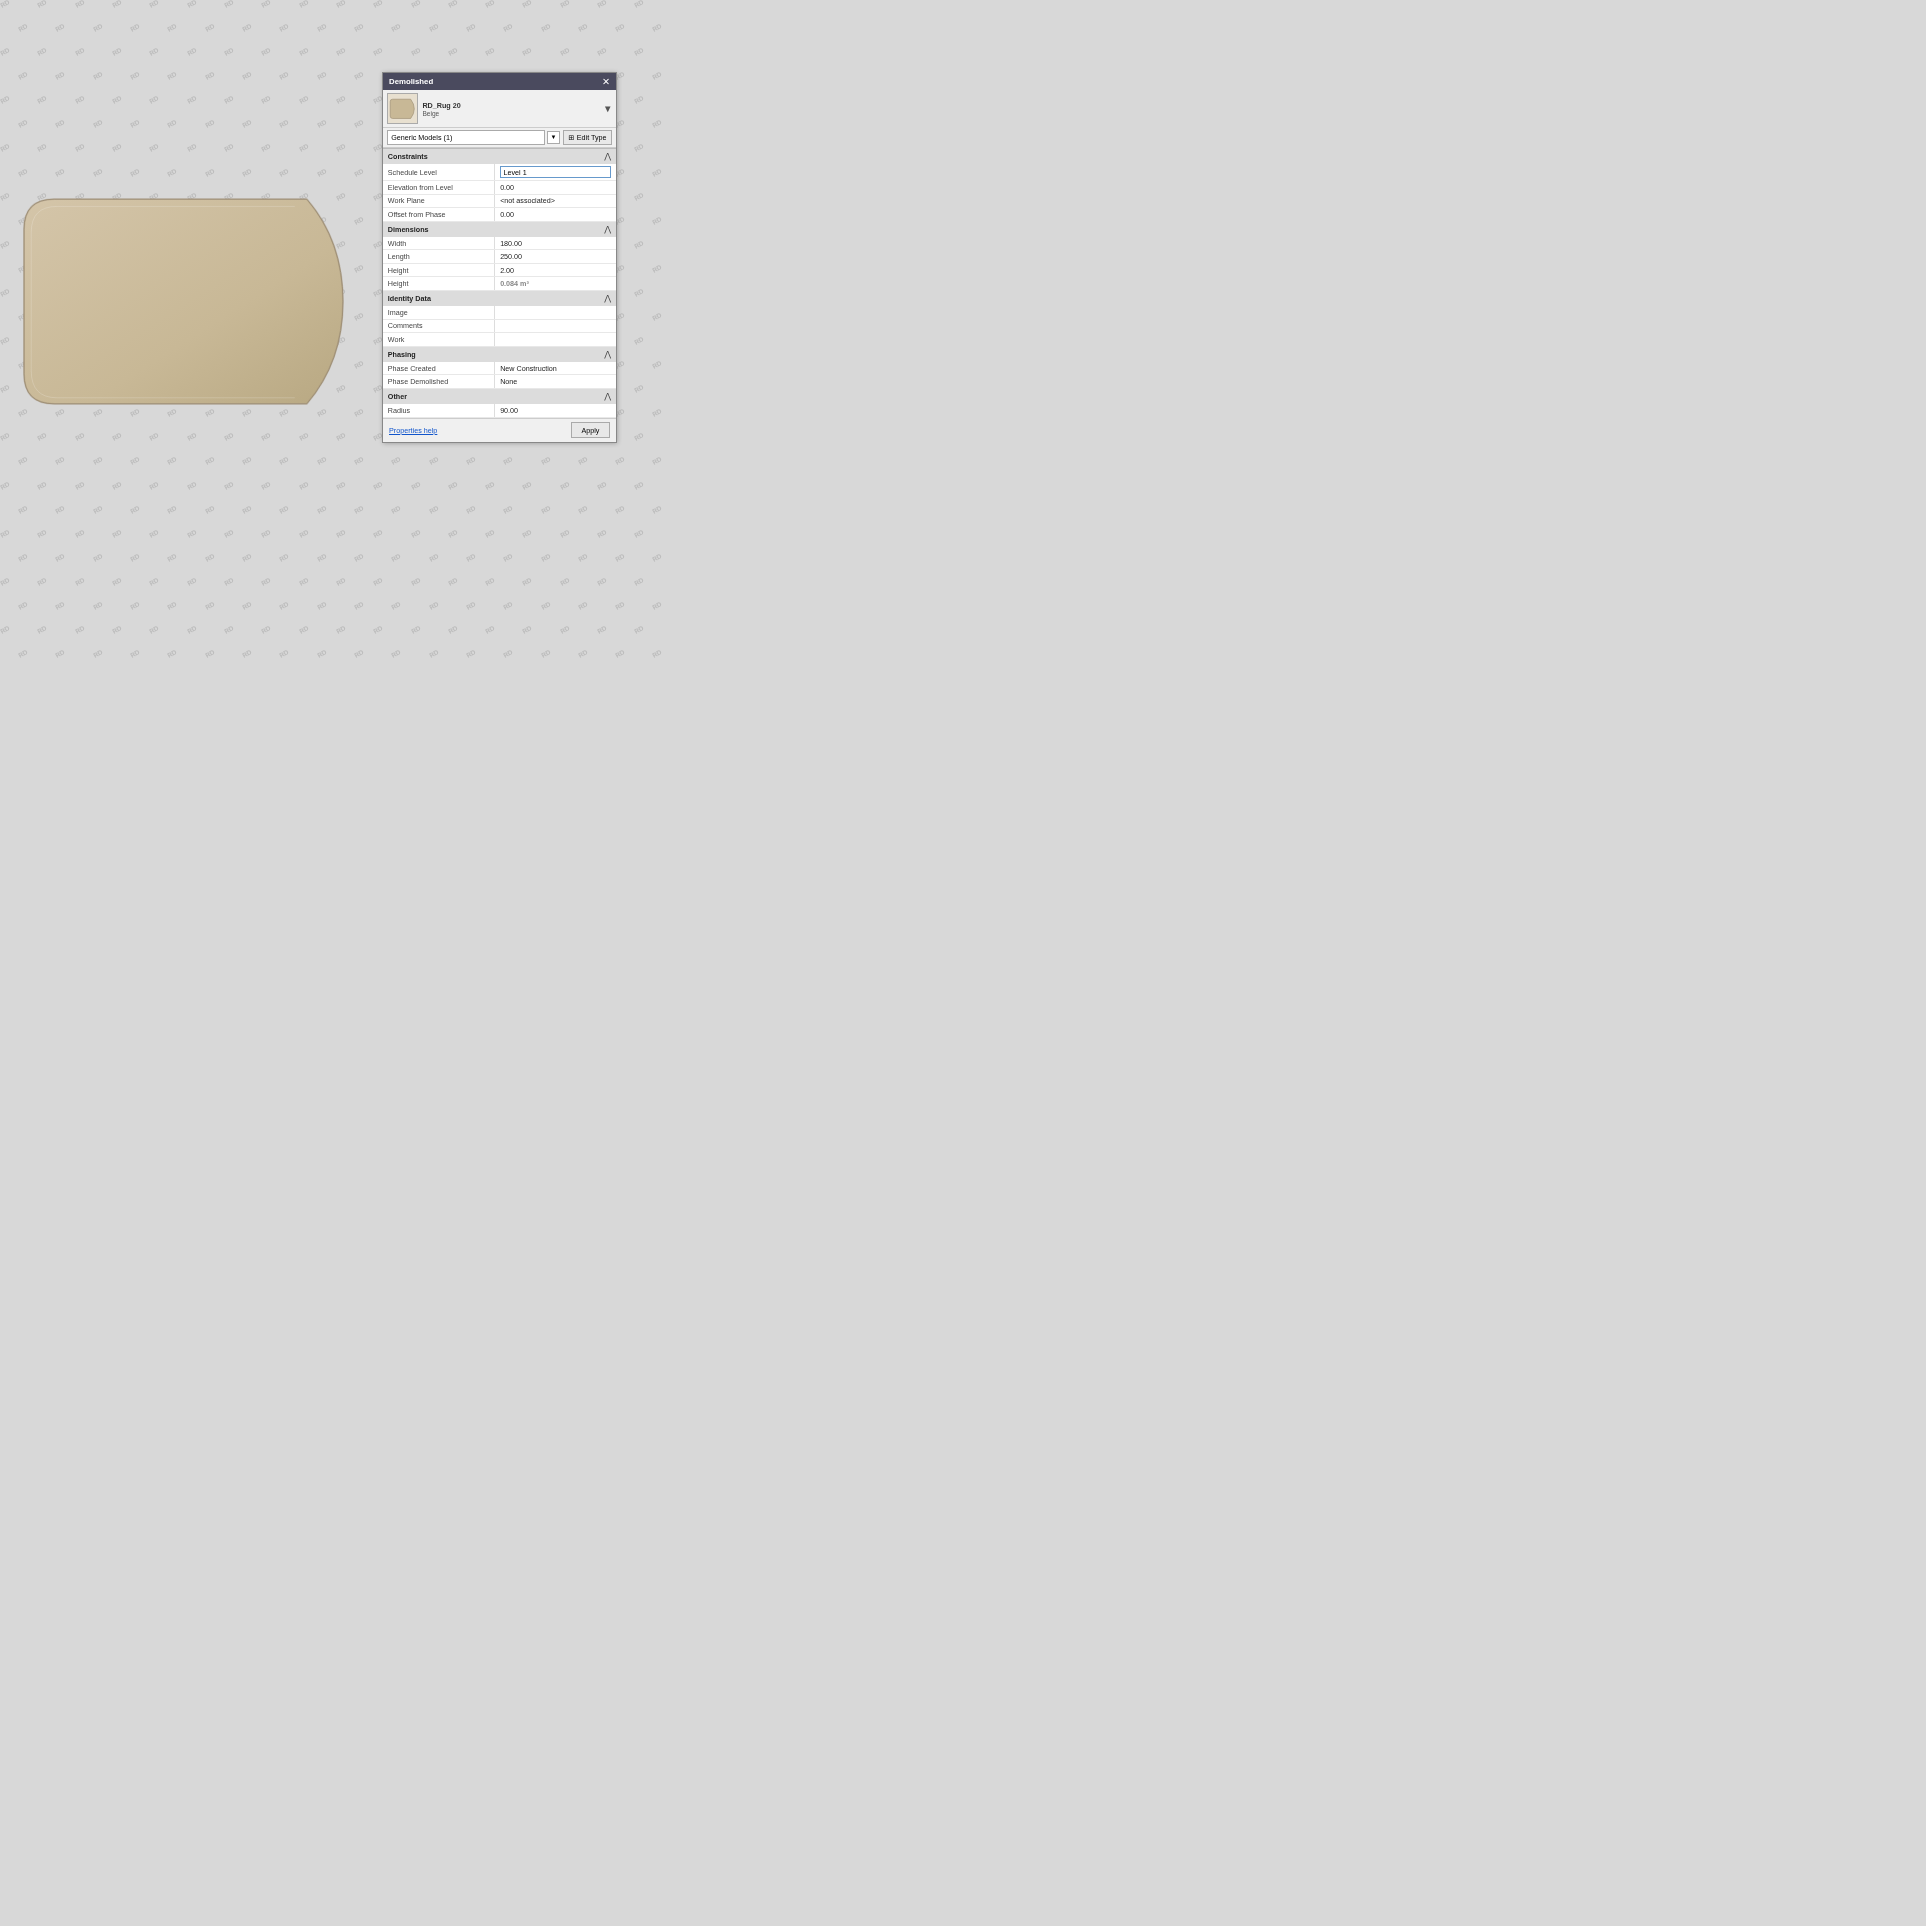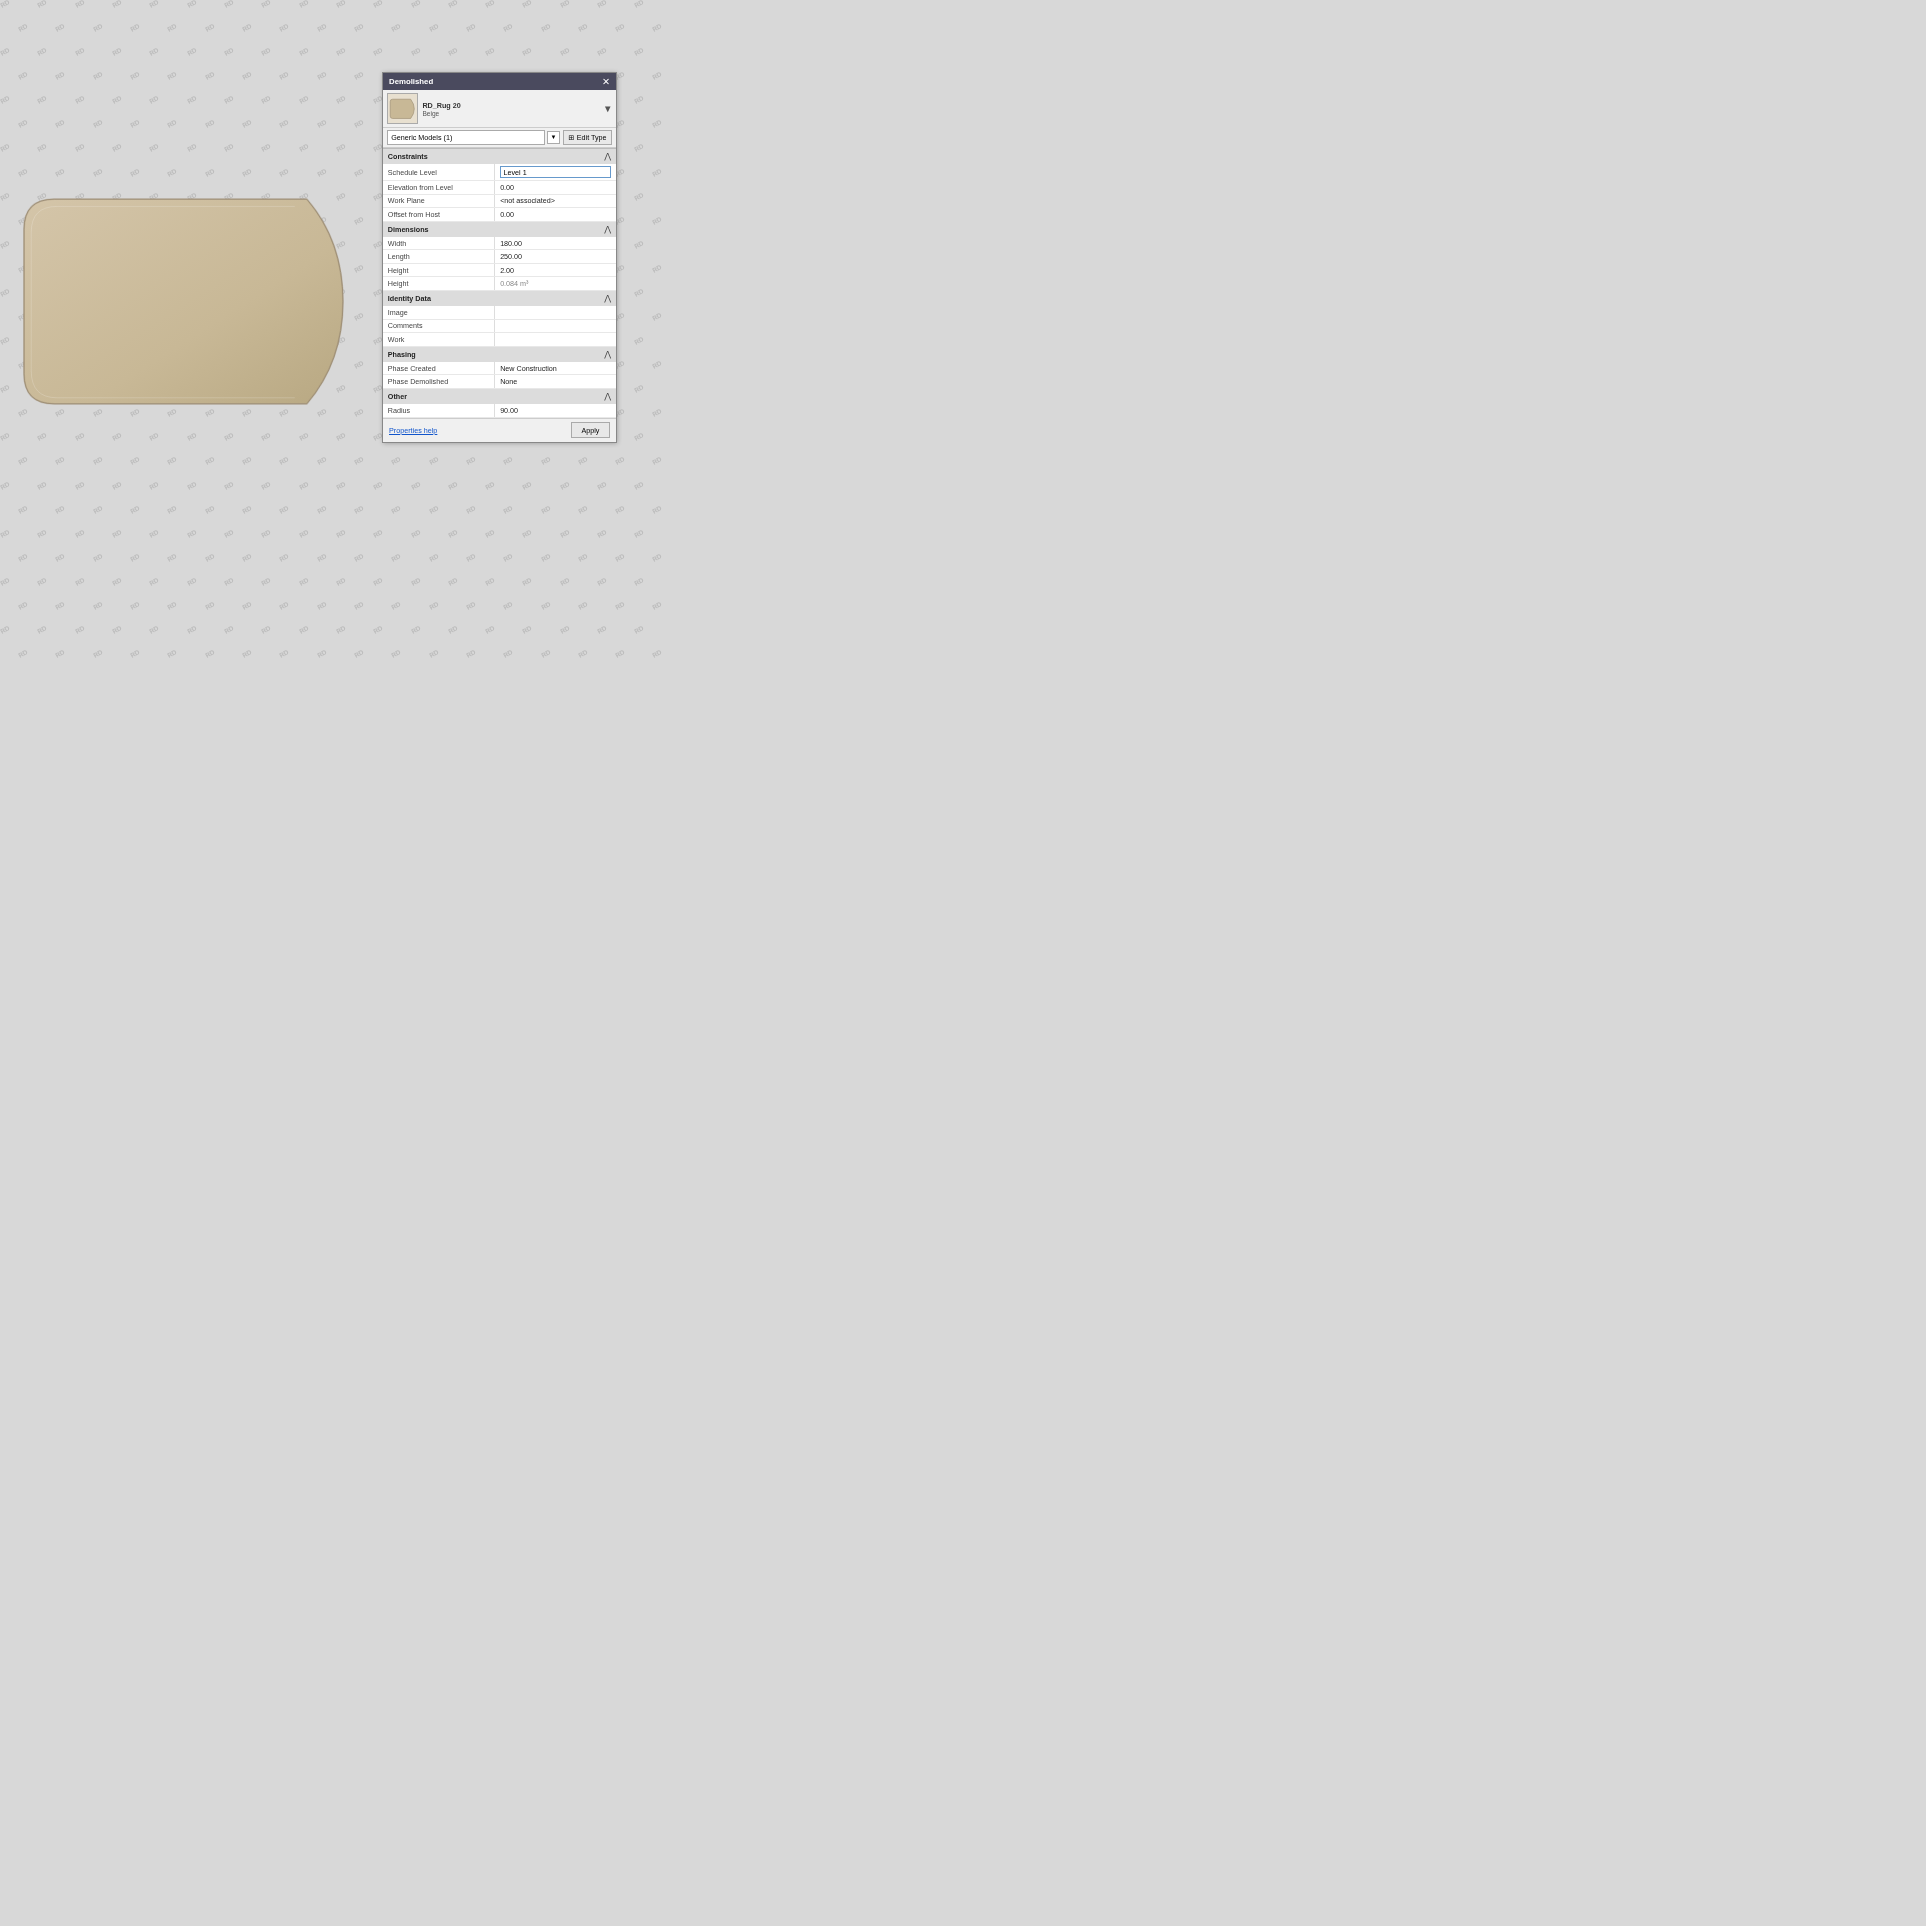--- a/index.html
+++ b/index.html
@@ -812,21 +812,21 @@
           </tr>
           <tr class="prop-row">
             <td>Elevation from Level</td>
             <td>0.00</td>
           </tr>
           <tr class="prop-row">
             <td>Work Plane</td>
             <td>&lt;not associated&gt;</td>
           </tr>
           <tr class="prop-row">
-            <td>Offset from Host</td>
+            <td>Offset from Phase</td>
             <td>0.00</td>
           </tr>
           <tr class="section-header-row">
             <td colspan="2">
       <span>Dimensions</span>
       <button class="section-collapse-btn">⋀</button>
     </td>
           </tr>
           <tr class="prop-row">
             <td>Width</td>
@@ -835,21 +835,21 @@
           <tr class="prop-row">
             <td>Length</td>
             <td>250.00</td>
           </tr>
           <tr class="prop-row">
             <td>Height</td>
             <td>2.00</td>
           </tr>
           <tr class="prop-row">
             <td>Height</td>
-            <td style="color: rgb(136, 136, 136);">0.084 m³</td>
+            <td style="color: rgb(136, 136, 136); font-weight: bold;">0.084 m³</td>
           </tr>
           <tr class="section-header-row">
             <td colspan="2">
       <span>Identity Data</span>
       <button class="section-collapse-btn">⋀</button>
     </td>
           </tr>
           <tr class="prop-row">
             <td>Image</td>
             <td></td>

